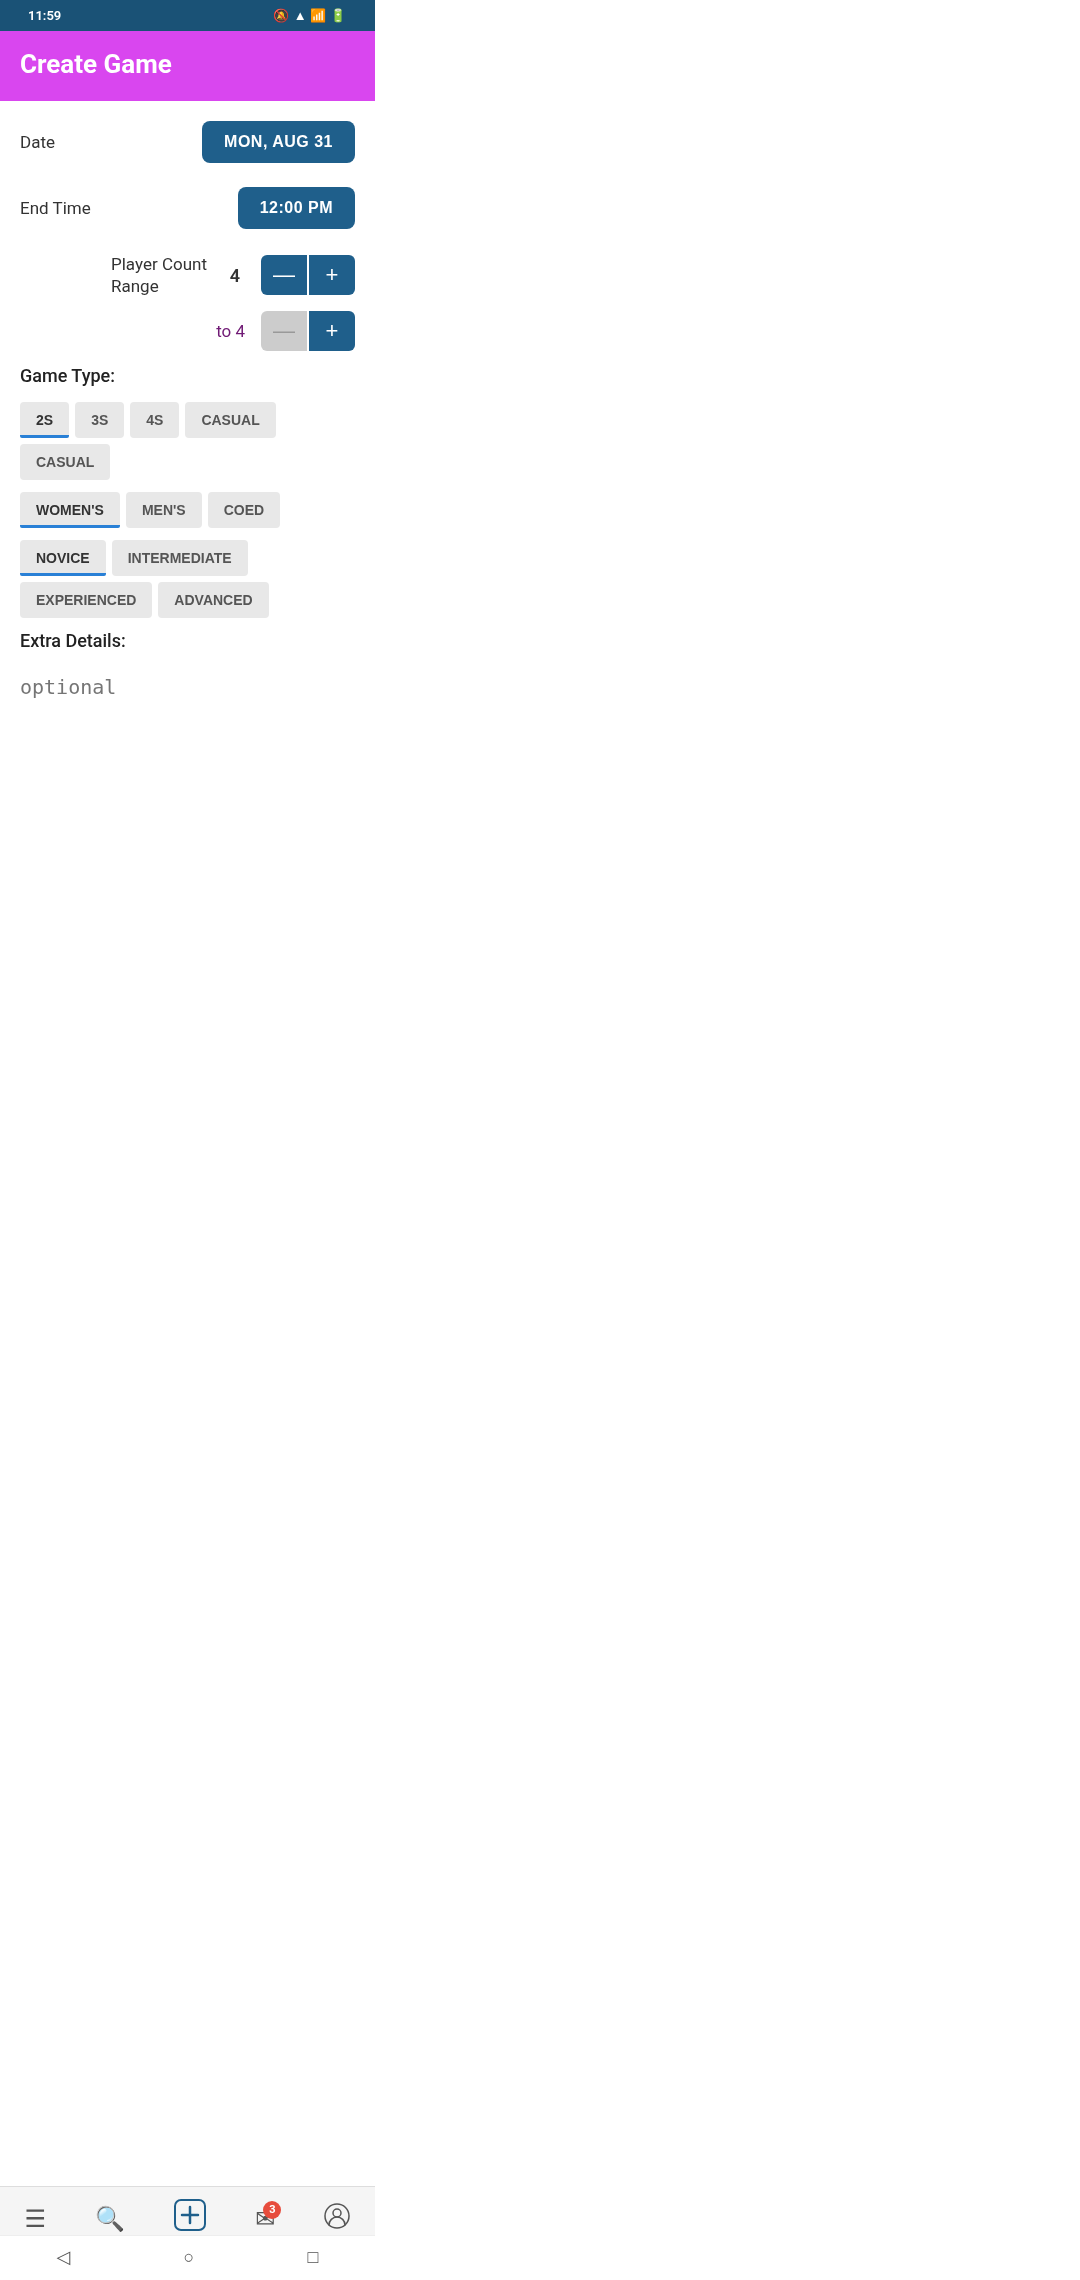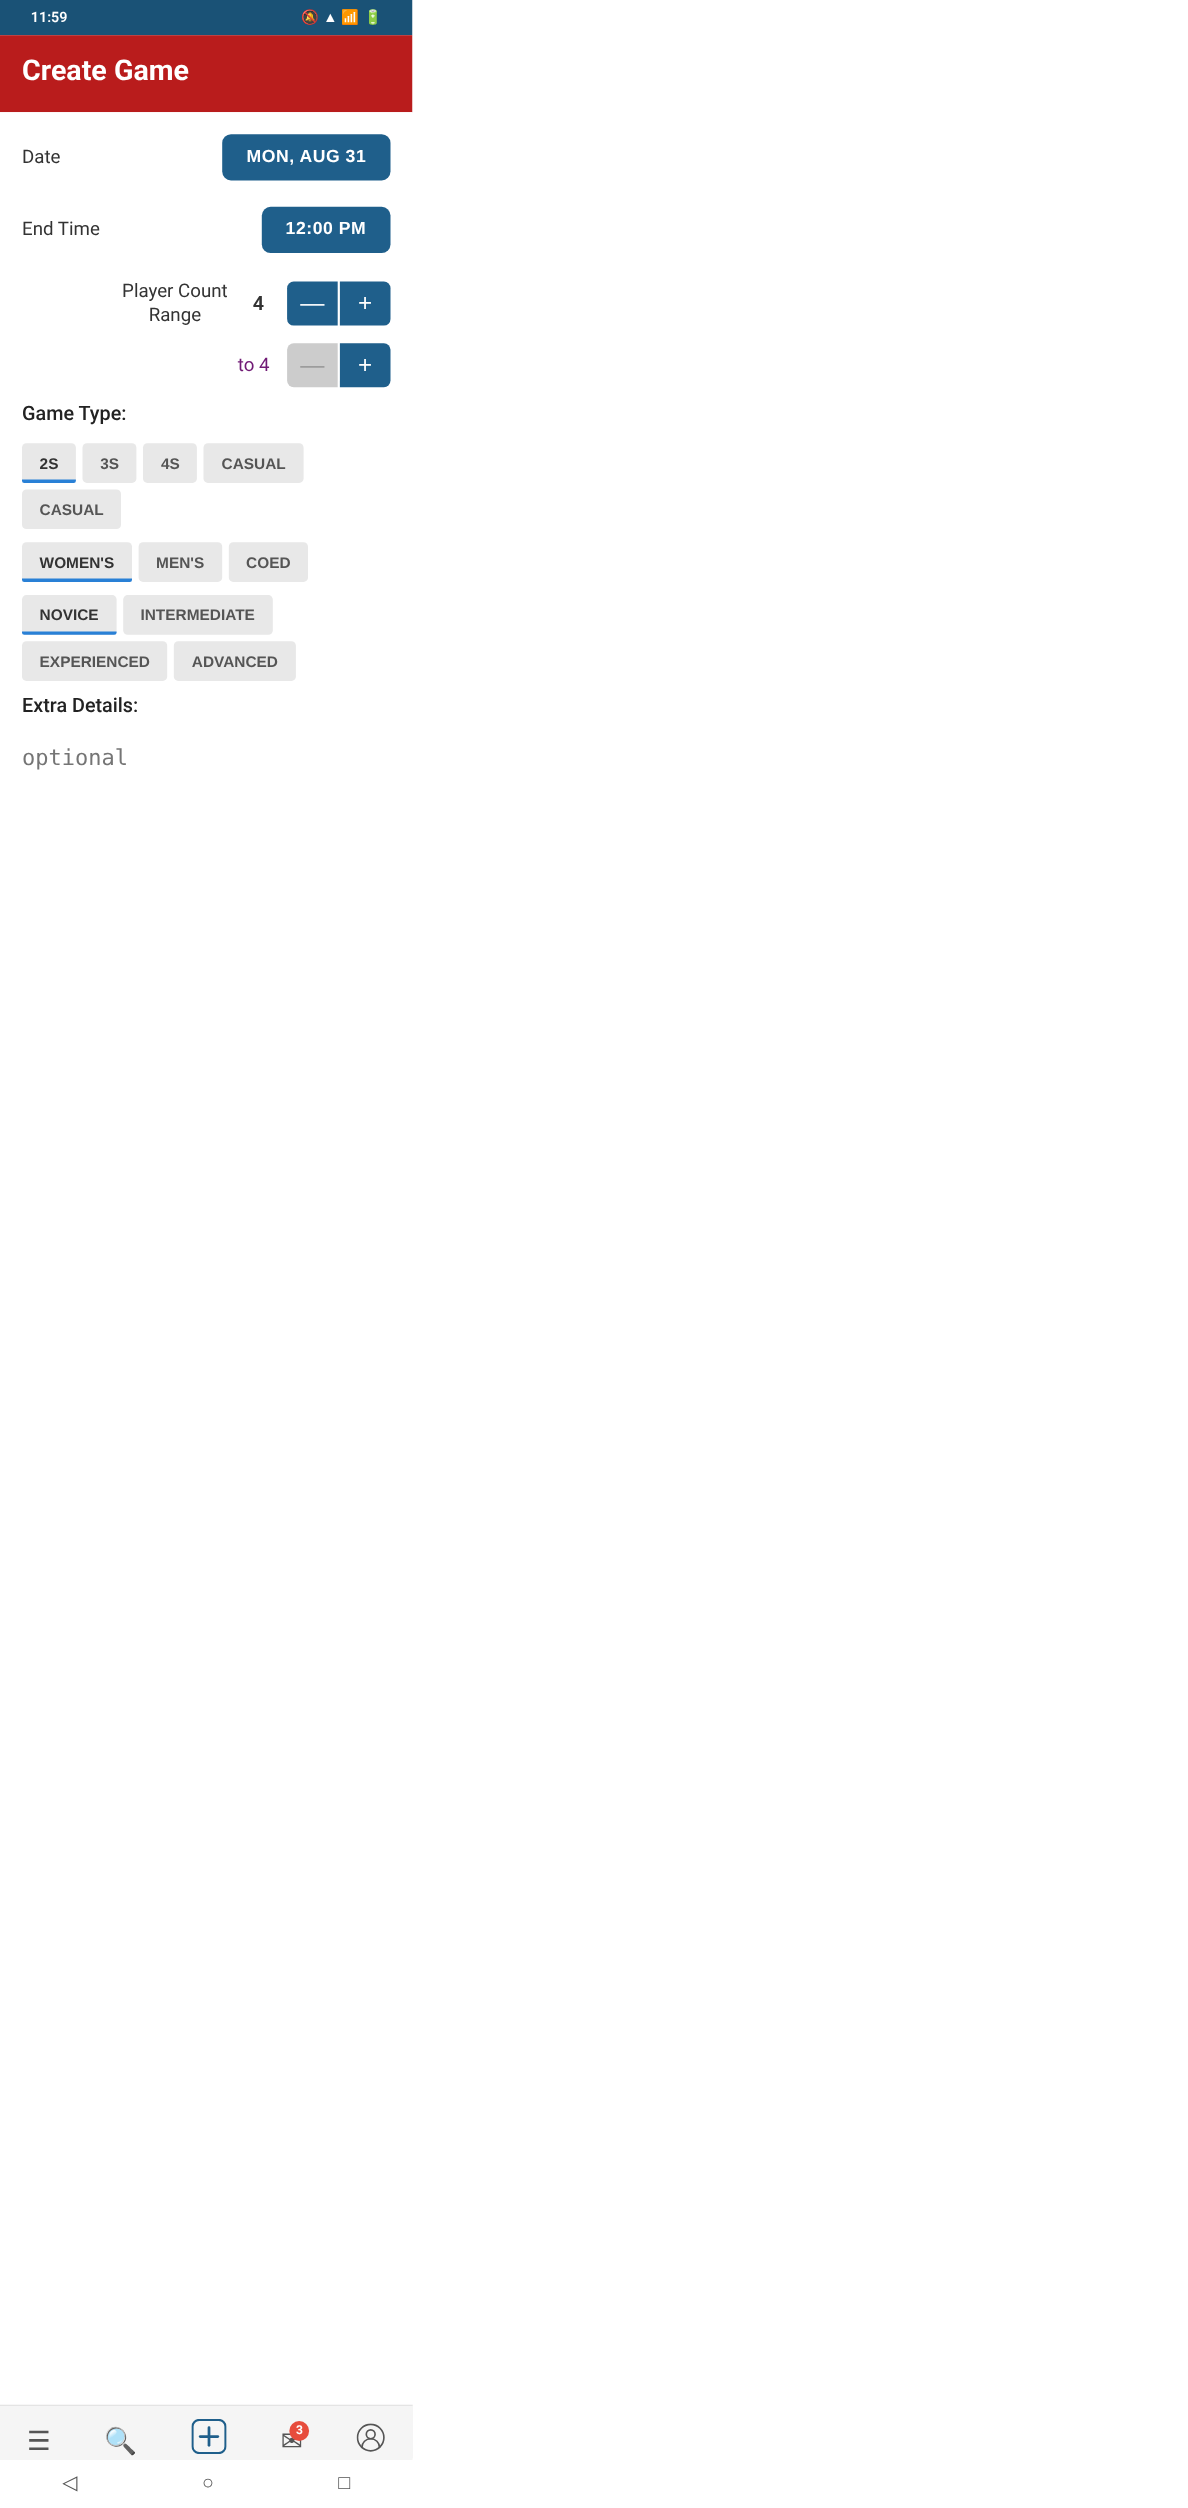--- a/index.html
+++ b/index.html
@@ -24,21 +24,21 @@
       font-weight: 600;
     }
     .status-icons {
       display: flex;
       gap: 4px;
       align-items: center;
     }
 
     
     .header {
-      background: #b91c1c;
+      background: #d946ef;
       padding: 18px 20px 22px;
     }
     .header h1 {
       color: white;
       font-size: 26px;
       font-weight: 700;
     }
 
     
     .content {
@@ -53,21 +53,21 @@
       justify-content: space-between;
       margin-bottom: 24px;
     }
     .form-label {
       font-size: 17px;
       color: #333;
       font-weight: 400;
       text-align: center;
     }
     .form-label.multiline {
-      text-align: center;
+      text-align: left;
       line-height: 1.3;
     }
 
     .btn-value {
       background: #1f5f8b;
       color: white;
       border: none;
       border-radius: 8px;
       padding: 12px 22px;
       font-size: 16px;

